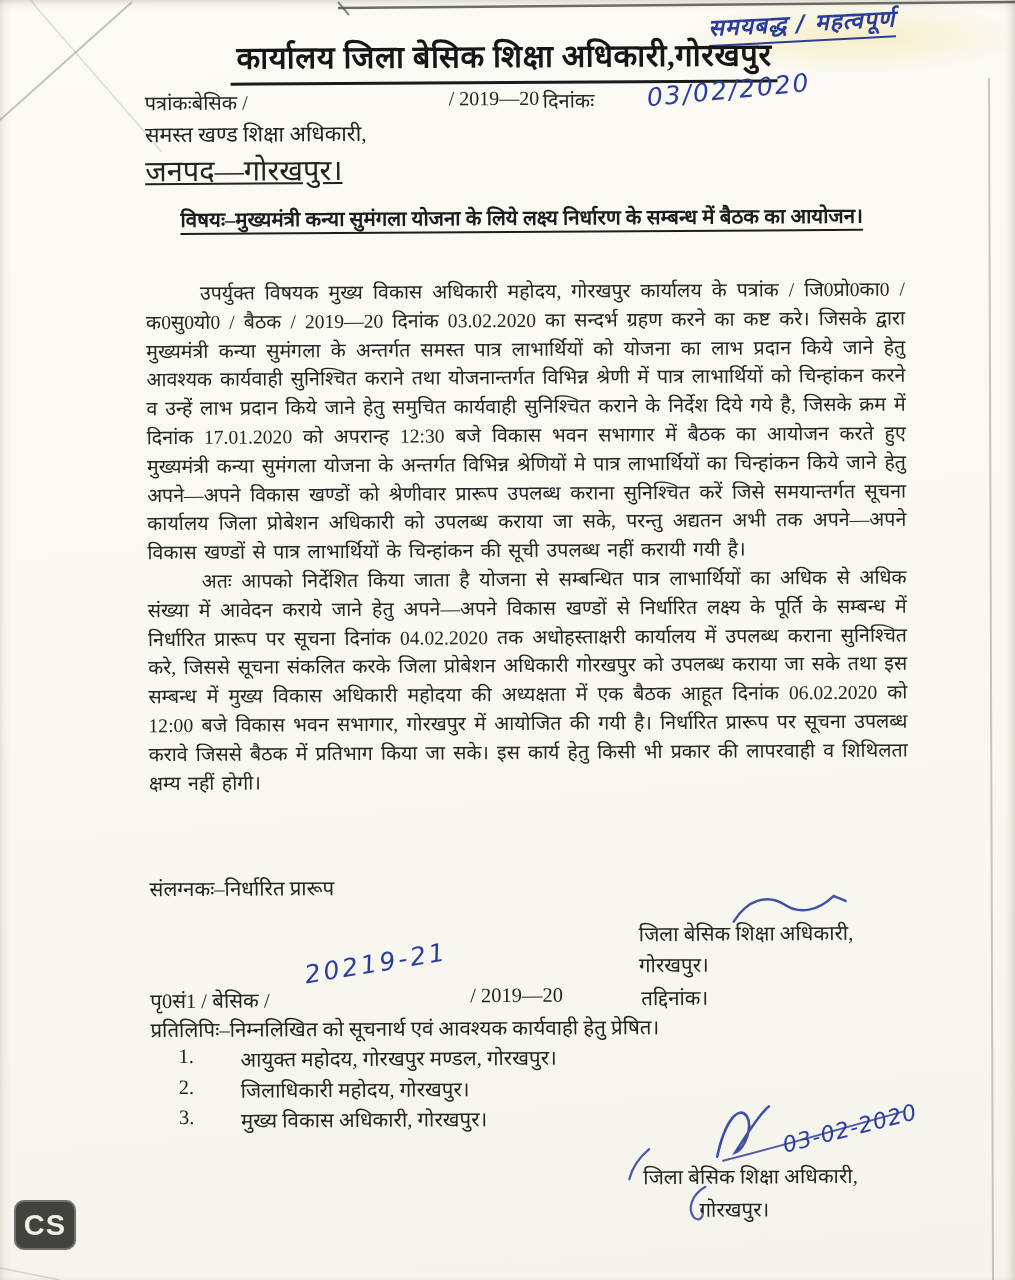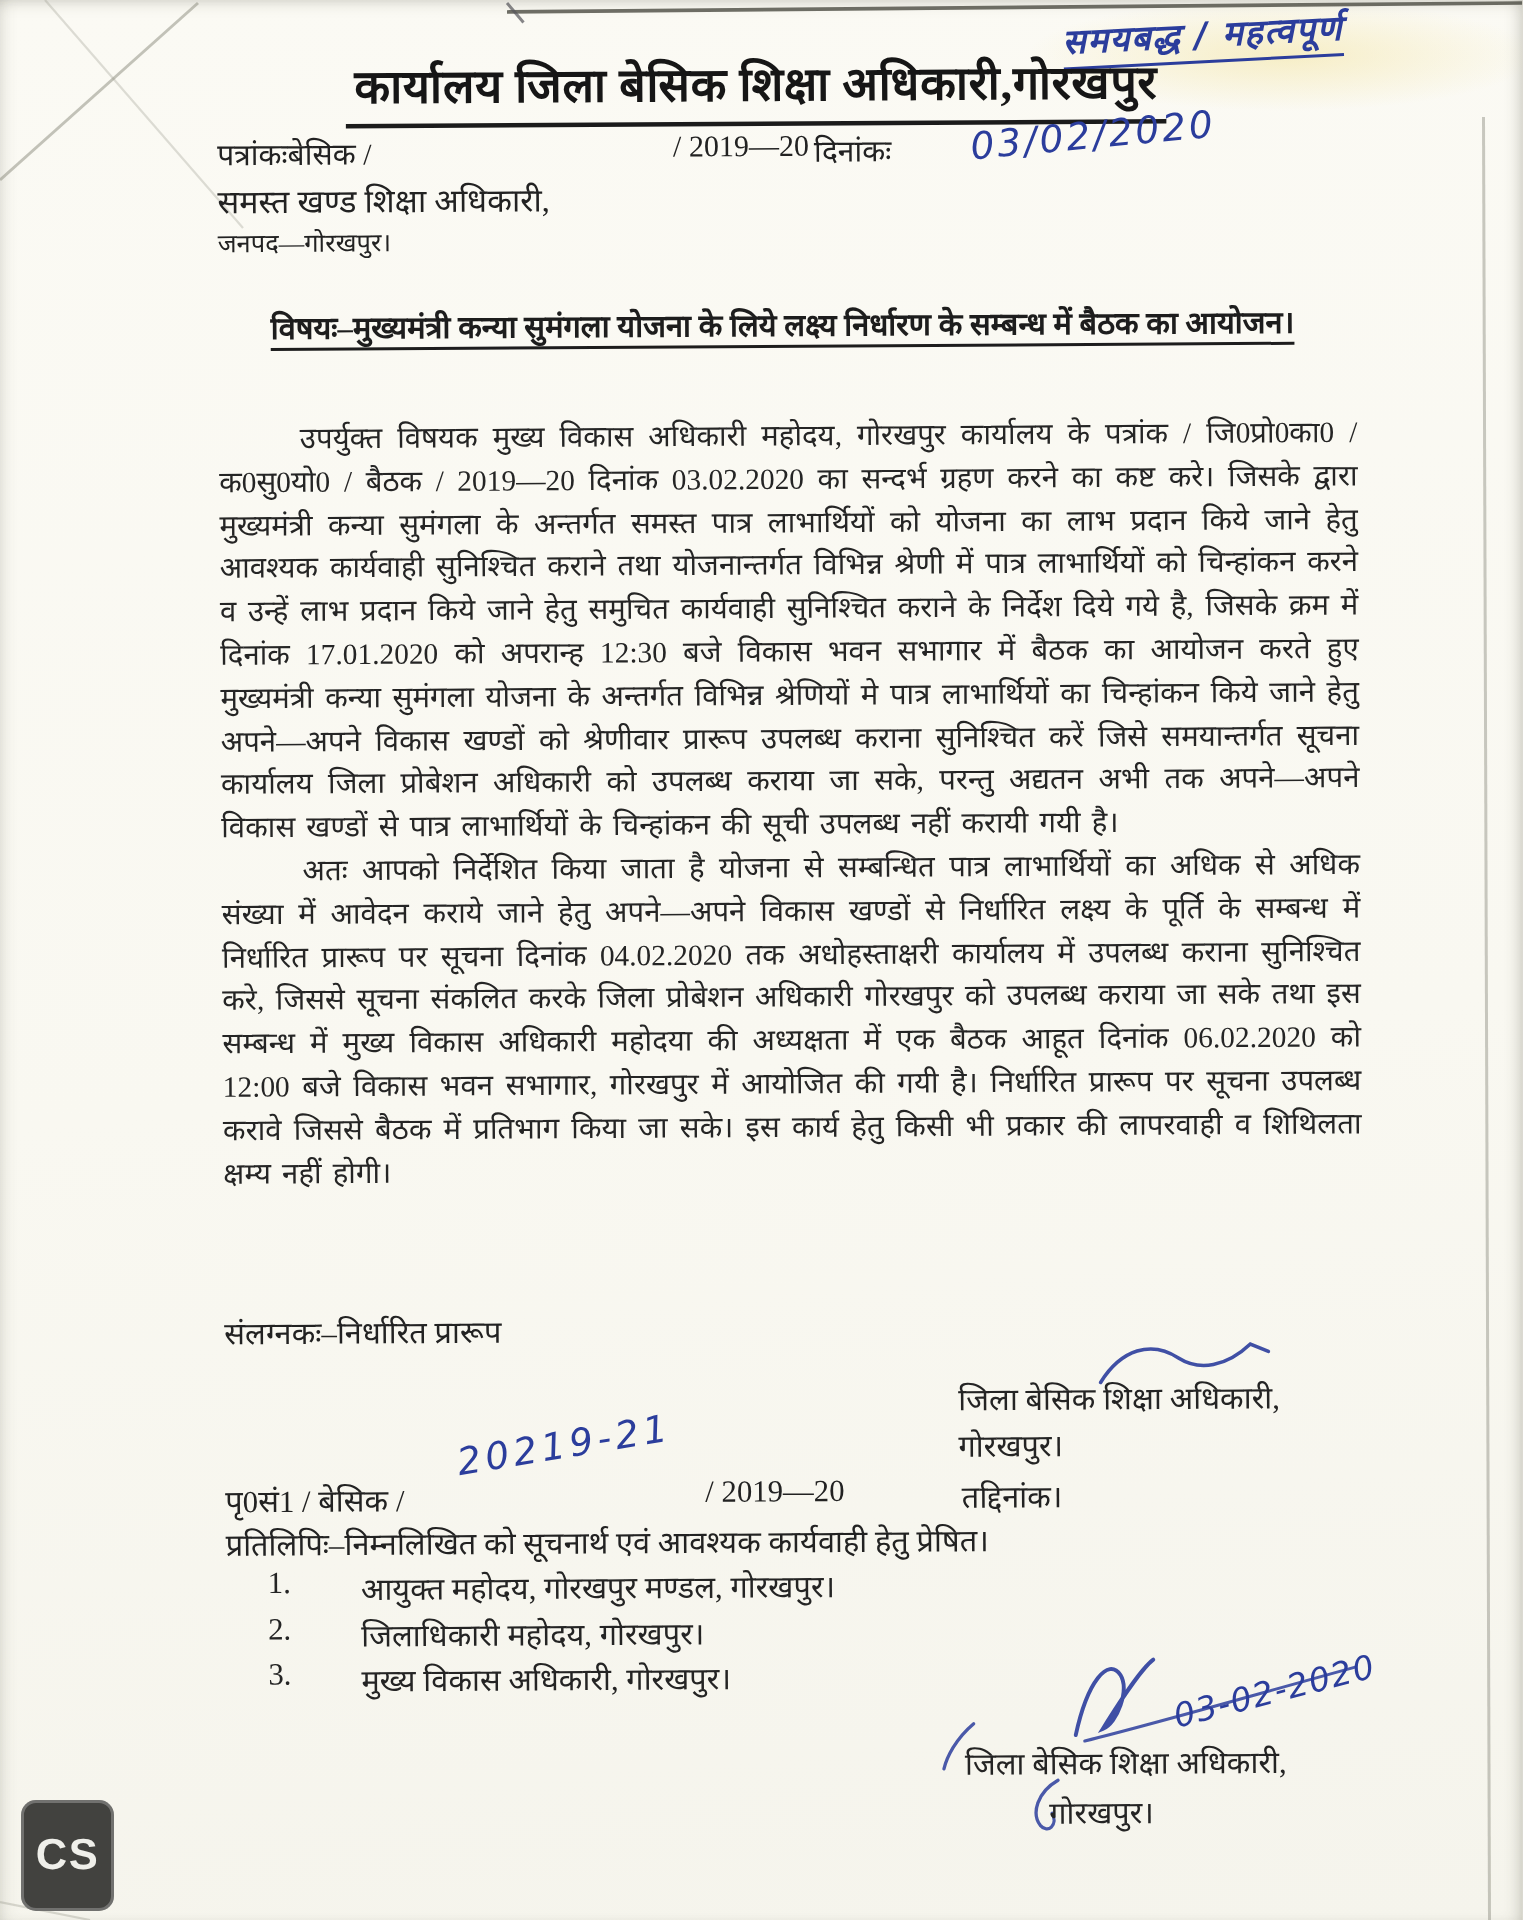--- a/index.html
+++ b/index.html
@@ -62,21 +62,21 @@
   .yellow-patch{
     left:685px;top:0;width:340px;height:74px;
     background:radial-gradient(closest-side,rgba(243,228,160,.55),rgba(243,228,160,0));
   }
   
   .watermark{
     left:14px;top:1200px;display:flex;align-items:center;gap:14px;
     font-family:"Liberation Sans","DejaVu Sans",sans-serif;
   }
   .wm-logo{
-    width:62px;height:74px;border-radius:10px;background:#42423f;
+    width:62px;height:50px;border-radius:10px;background:#42423f;
     display:flex;align-items:center;justify-content:center;
     color:#efefea;font-size:29px;font-weight:700;letter-spacing:1px;
     box-shadow:0 0 0 2px rgba(255,255,255,.25) inset;
   }
   .wm-text{color:#a3a3a0;font-size:24px;font-weight:600;line-height:30px;
     text-shadow:0 1px 0 rgba(255,255,255,.55);}
 </style>
 </head>
 <body>
 
@@ -101,21 +101,21 @@
     </div>
 
     <div class="ref-line">
       <span class="abs ptext" style="left:148px;top:87px;">पत्रांकःबेसिक /</span>
       <span class="abs ptext" style="left:452px;top:87px;">/ 2019—20</span>
       <span class="abs ptext" style="left:546px;top:87px;text-align:center;">दिनांकः</span>
       <span class="abs hand ref-date">03/02/2020</span>
     </div>
 
     <div class="abs ptext" style="left:148px;top:117px;font-size:21.5px;">समस्त खण्ड शिक्षा अधिकारी,</div>
-    <div class="abs ptext" style="left:148px;top:148px;font-size:17px;">जनपद—गोरखपुर।</div>
+    <div class="abs ptext" style="left:148px;top:148px;font-size:29px;text-decoration:underline;">जनपद—गोरखपुर।</div>
 
     <div class="abs subject">विषयः–मुख्यमंत्री कन्या सुमंगला योजना के लिये लक्ष्य निर्धारण के सम्बन्ध में बैठक का आयोजन।</div>
 
     <div class="abs body-block">
       <p>उपर्युक्त विषयक मुख्य विकास अधिकारी महोदय, गोरखपुर कार्यालय के पत्रांक / जि0प्रो0का0 / क0सु0यो0 / बैठक / 2019—20 दिनांक 03.02.2020 का सन्दर्भ ग्रहण करने का कष्ट करे। जिसके द्वारा मुख्यमंत्री कन्या सुमंगला के अन्तर्गत समस्त पात्र लाभार्थियों को योजना का लाभ प्रदान किये जाने हेतु आवश्यक कार्यवाही सुनिश्चित कराने तथा योजनान्तर्गत विभिन्न श्रेणी में पात्र लाभार्थियों को चिन्हांकन करने व उन्हें लाभ प्रदान किये जाने हेतु समुचित कार्यवाही सुनिश्चित कराने के निर्देश दिये गये है, जिसके क्रम में दिनांक 17.01.2020 को अपरान्ह 12:30 बजे विकास भवन सभागार में बैठक का आयोजन करते हुए मुख्यमंत्री कन्या सुमंगला योजना के अन्तर्गत विभिन्न श्रेणियों मे पात्र लाभार्थियों का चिन्हांकन किये जाने हेतु अपने—अपने विकास खण्डों को श्रेणीवार प्रारूप उपलब्ध कराना सुनिश्चित करें जिसे समयान्तर्गत सूचना कार्यालय जिला प्रोबेशन अधिकारी को उपलब्ध कराया जा सके, परन्तु अद्यतन अभी तक अपने—अपने विकास खण्डों से पात्र लाभार्थियों के चिन्हांकन की सूची उपलब्ध नहीं करायी गयी है।</p>
       <p>अतः आपको निर्देशित किया जाता है योजना से सम्बन्धित पात्र लाभार्थियों का अधिक से अधिक संख्या में आवेदन कराये जाने हेतु अपने—अपने विकास खण्डों से निर्धारित लक्ष्य के पूर्ति के सम्बन्ध में निर्धारित प्रारूप पर सूचना दिनांक 04.02.2020 तक अधोहस्ताक्षरी कार्यालय में उपलब्ध कराना सुनिश्चित करे, जिससे सूचना संकलित करके जिला प्रोबेशन अधिकारी गोरखपुर को उपलब्ध कराया जा सके तथा इस सम्बन्ध में मुख्य विकास अधिकारी महोदया की अध्यक्षता में एक बैठक आहूत दिनांक 06.02.2020 को 12:00 बजे विकास भवन सभागार, गोरखपुर में आयोजित की गयी है। निर्धारित प्रारूप पर सूचना उपलब्ध करावे जिससे बैठक में प्रतिभाग किया जा सके। इस कार्य हेतु किसी भी प्रकार की लापरवाही व शिथिलता क्षम्य नहीं होगी।</p>
     </div>
 
     <div class="abs ptext enclosure">संलग्नकः–निर्धारित प्रारूप</div>
 

